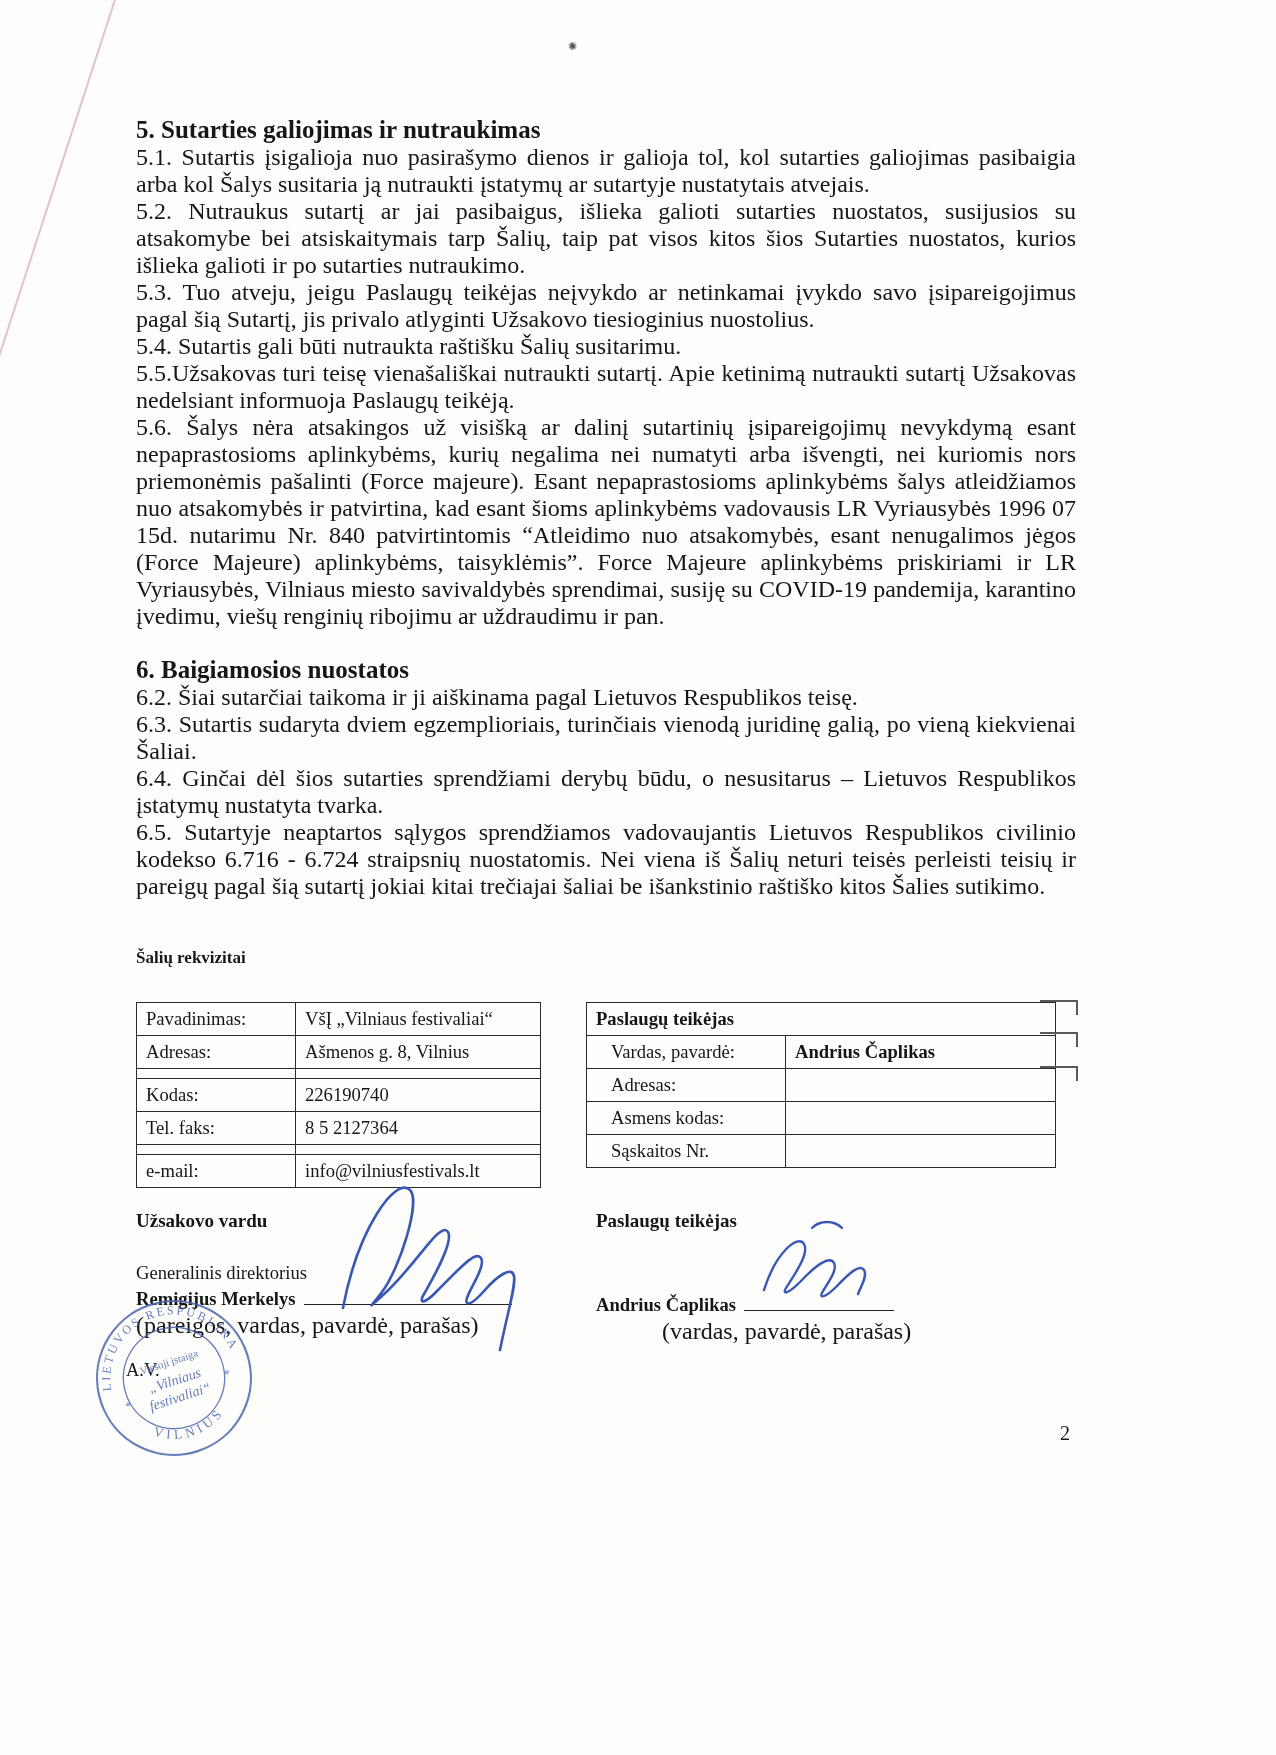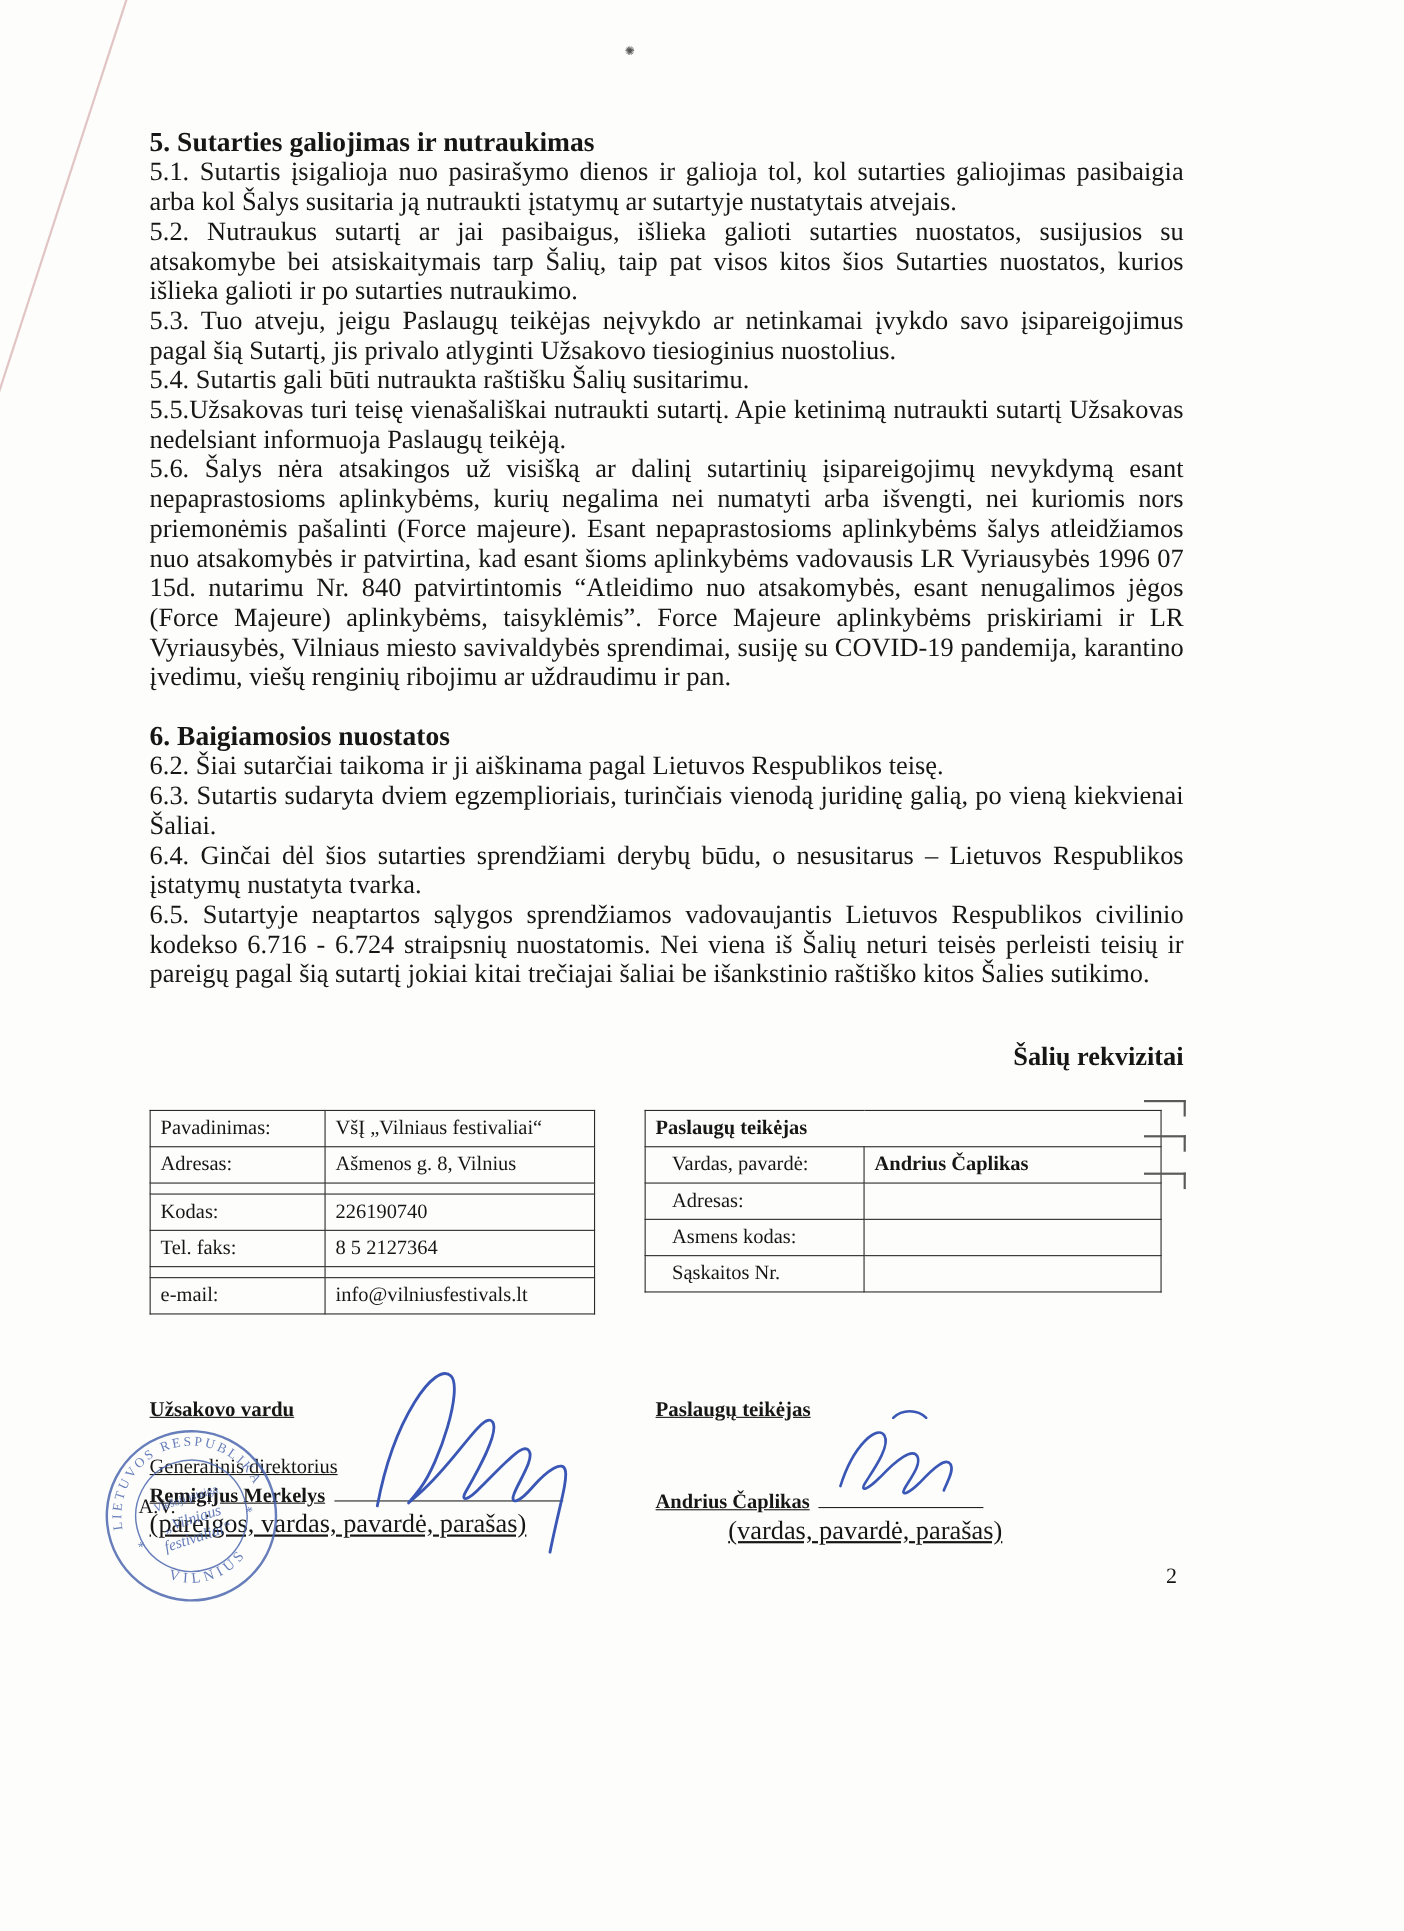--- a/index.html
+++ b/index.html
@@ -11,32 +11,32 @@
     font-family: "Liberation Serif", "DejaVu Serif", serif;
     color: #161616;
     overflow: hidden;
     box-sizing: border-box;
     padding: 116px 200px 0 136px;
   }
   .content { width: 940px; }
   h2 { font-size: 25px; margin: 0; font-weight: bold; }
   p.clause { font-size: 24px; line-height: 27px; margin: 0; text-align: justify; }
   .sec6 { margin-top: 26px; }
-  .req-heading { margin-top: 48px; font-size: 24px; text-align: right; }
+  .req-heading { margin-top: 48px; font-size: 17px; }
   .tables-row { display: flex; margin-top: 34px; }
   table { border-collapse: collapse; font-size: 18.6px; }
   td { border: 1.6px solid #2a2a2a; padding: 3px 9px; height: 26px; vertical-align: middle; }
   tr.spacer td { height: 9px; padding: 0; }
   .t-title { font-weight: bold; }
   .client-table { width: 405px; margin-right: 45px; }
   .client-table td.lbl { width: 140px; }
   .provider-table { width: 470px; align-self: flex-start; }
   .provider-table td.lbl { width: 165px; padding-left: 24px; }
   .bold { font-weight: bold; }
-  .sig-section { display: flex; margin-top: 76px; font-size: 18.6px; text-decoration: underline; }
+  .sig-section { display: flex; margin-top: 22px; font-size: 18.6px; }
   .sig-col-left { width: 460px; position: relative; }
   .sig-col-right { flex: 1; position: relative; }
   .sig-title { font-weight: bold; font-size: 19px; }
   .sig-name-row { margin-top: 4px; white-space: nowrap; }
   .sig-line { display: inline-block; border-bottom: 1.7px solid #222; height: 1px; vertical-align: baseline; margin-left: 8px; }
   .sig-line.l { width: 208px; }
   .sig-line.r { width: 150px; }
   .sig-caption { font-size: 24px; margin-top: 2px; }
   .pos-line { margin-top: 30px; }
   .provider-name-row { margin-top: 62px; }

